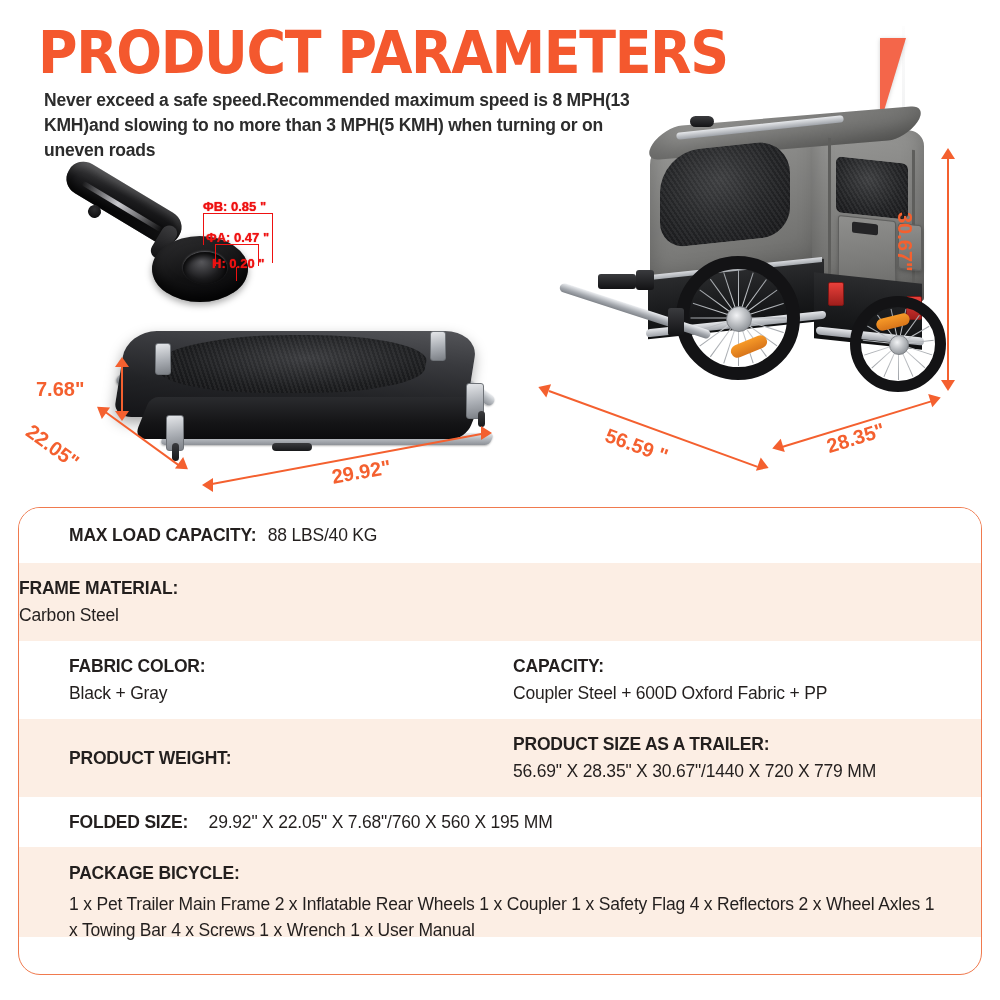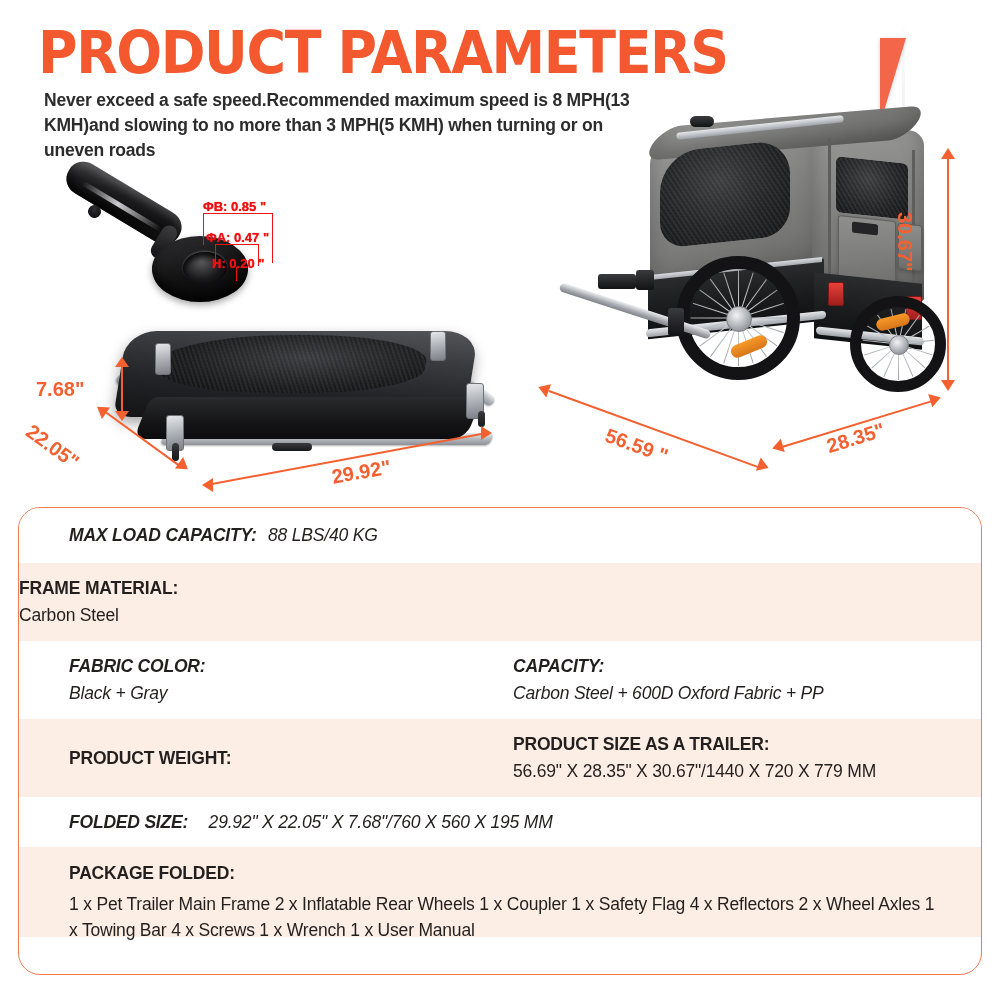--- a/index.html
+++ b/index.html
@@ -184,21 +184,21 @@
 
   
   .spec-table{
     position:absolute;left:18px;top:507px;width:964px;height:468px;
     border:1.6px solid #f07a4e;border-radius:22px;
     overflow:hidden;background:#ffffff;
     box-sizing:border-box;
   }
   .spec-row{display:flex;align-items:center;box-sizing:border-box;}
   .spec-row.tint{background:#fceee4;}
-  .spec-row.plain{background:#ffffff;font-style:italic;}
+  .spec-row.plain{background:#ffffff;}
   .cell{box-sizing:border-box;padding-left:50px;}
   .cell.left{width:495px;}
   .cell.right{width:469px;padding-left:0;}
   .cell.full{width:964px;}
   .k{font-weight:bold;color:#231f1e;font-size:17.5px;letter-spacing:-.2px;}
   .v{color:#231f1e;font-size:17.5px;letter-spacing:-.2px;}
   .stack .k{display:block;}
   .stack .v{display:block;margin-top:6px;}
   .pkg .k{display:block;}
   .pkg .v{display:block;margin-top:7px;line-height:26px;}
@@ -391,21 +391,21 @@
       </div>
     </div>
 
     <div class="spec-row plain" style="height:78px;">
       <div class="cell left stack">
         <span class="k">FABRIC COLOR:</span>
         <span class="v">Black + Gray</span>
       </div>
       <div class="cell right stack">
         <span class="k">CAPACITY:</span>
-        <span class="v">Carbon Steel + 600D Oxford Fabric + PP</span>
+        <span class="v">Coupler Steel + 600D Oxford Fabric + PP</span>
       </div>
     </div>
 
     <div class="spec-row tint" style="height:78px;">
       <div class="cell left stack">
         <span class="k">PRODUCT WEIGHT:</span>
       </div>
       <div class="cell right stack">
         <span class="k">PRODUCT SIZE AS A TRAILER:</span>
         <span class="v">56.69" X 28.35" X 30.67"/1440 X 720 X 779 MM</span>
@@ -414,19 +414,19 @@
 
     <div class="spec-row plain" style="height:50px;">
       <div class="cell full">
         <span class="k" style="margin-right: 16px;">FOLDED SIZE:</span>
         <span class="v">29.92" X 22.05" X 7.68"/760 X 560 X 195 MM</span>
       </div>
     </div>
 
     <div class="spec-row tint pkg" style="height:90px;align-items:flex-start;padding-top:16px;">
       <div class="cell full pkg" style="padding-right:40px;">
-        <span class="k">PACKAGE FOLDED:</span>
+        <span class="k">PACKAGE BICYCLE:</span>
         <span class="v">1 x Pet Trailer Main Frame 2 x Inflatable Rear Wheels 1 x Coupler 1 x Safety Flag 4 x Reflectors 2 x Wheel Axles 1 x Towing Bar 4 x Screws 1 x Wrench 1 x User Manual</span>
       </div>
     </div>
 
   </div>
 </div>
 
 </body></html>

